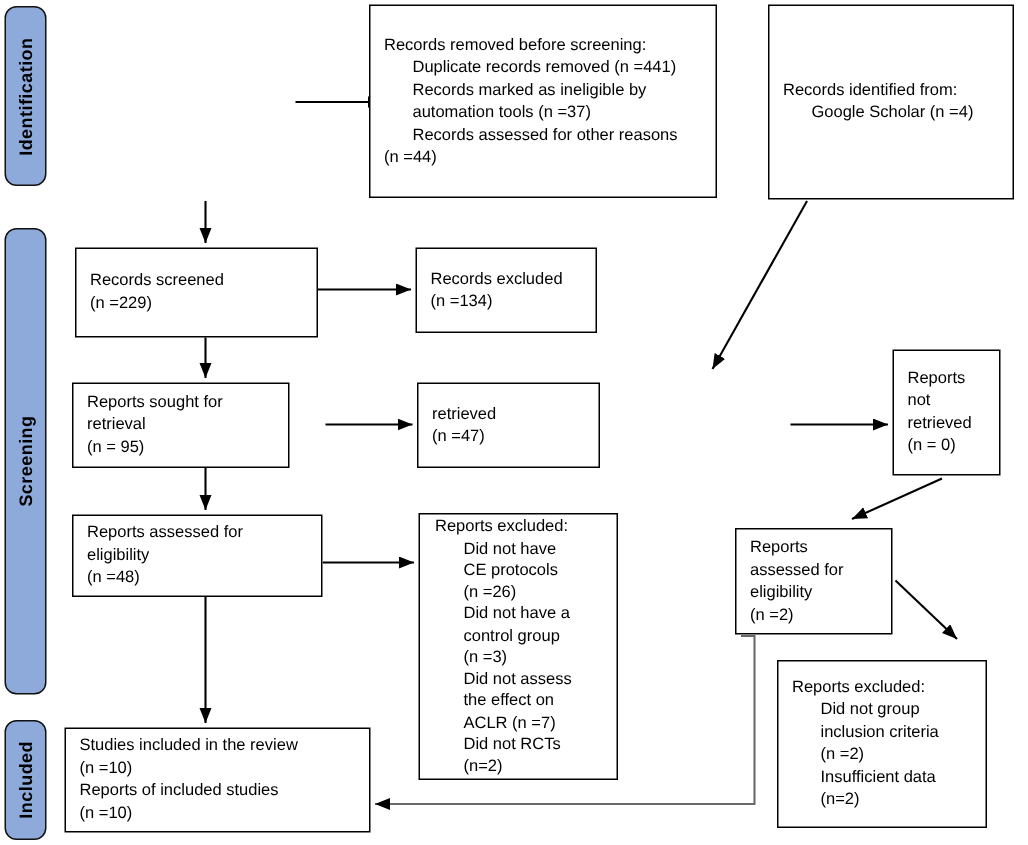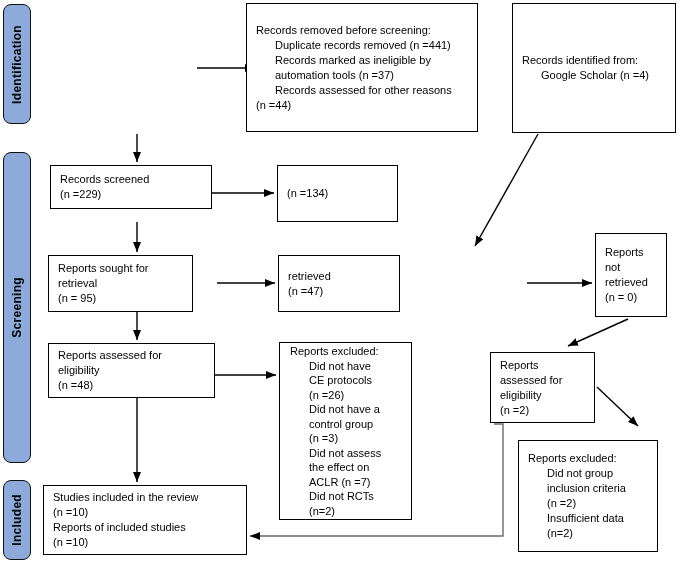--- a/index.html
+++ b/index.html
@@ -74,26 +74,27 @@
     <div class="bl ind">automation tools (n =37)</div>
     <div class="bl ind">Records assessed for other reasons</div>
     <div class="bl">(n =44)</div>
   </div>
 
   <div class="box" style="left:512px;top:3px;width:164px;height:130px">
     <div class="bl">Records identified from:</div>
     <div class="bl ind">Google Scholar (n =4)</div>
   </div>
 
-  <div class="box" style="left:50px;top:165px;width:162px;height:44px">
+  <div class="box" style="left:50px;top:165px;width:162px;height:60px">
     <div class="bl">Records screened</div>
     <div class="bl">(n =229)</div>
   </div>
 
   <div class="box" style="left:277px;top:165px;width:121px;height:57px">
+    <div class="bl">Records excluded</div>
     <div class="bl">(n =134)</div>
   </div>
 
   <div class="box" style="left:48px;top:255px;width:145px;height:57px">
     <div class="bl">Reports sought for</div>
     <div class="bl">retrieval</div>
     <div class="bl">(n = 95)</div>
   </div>
 
   <div class="box" style="left:278px;top:255px;width:122px;height:57px">

